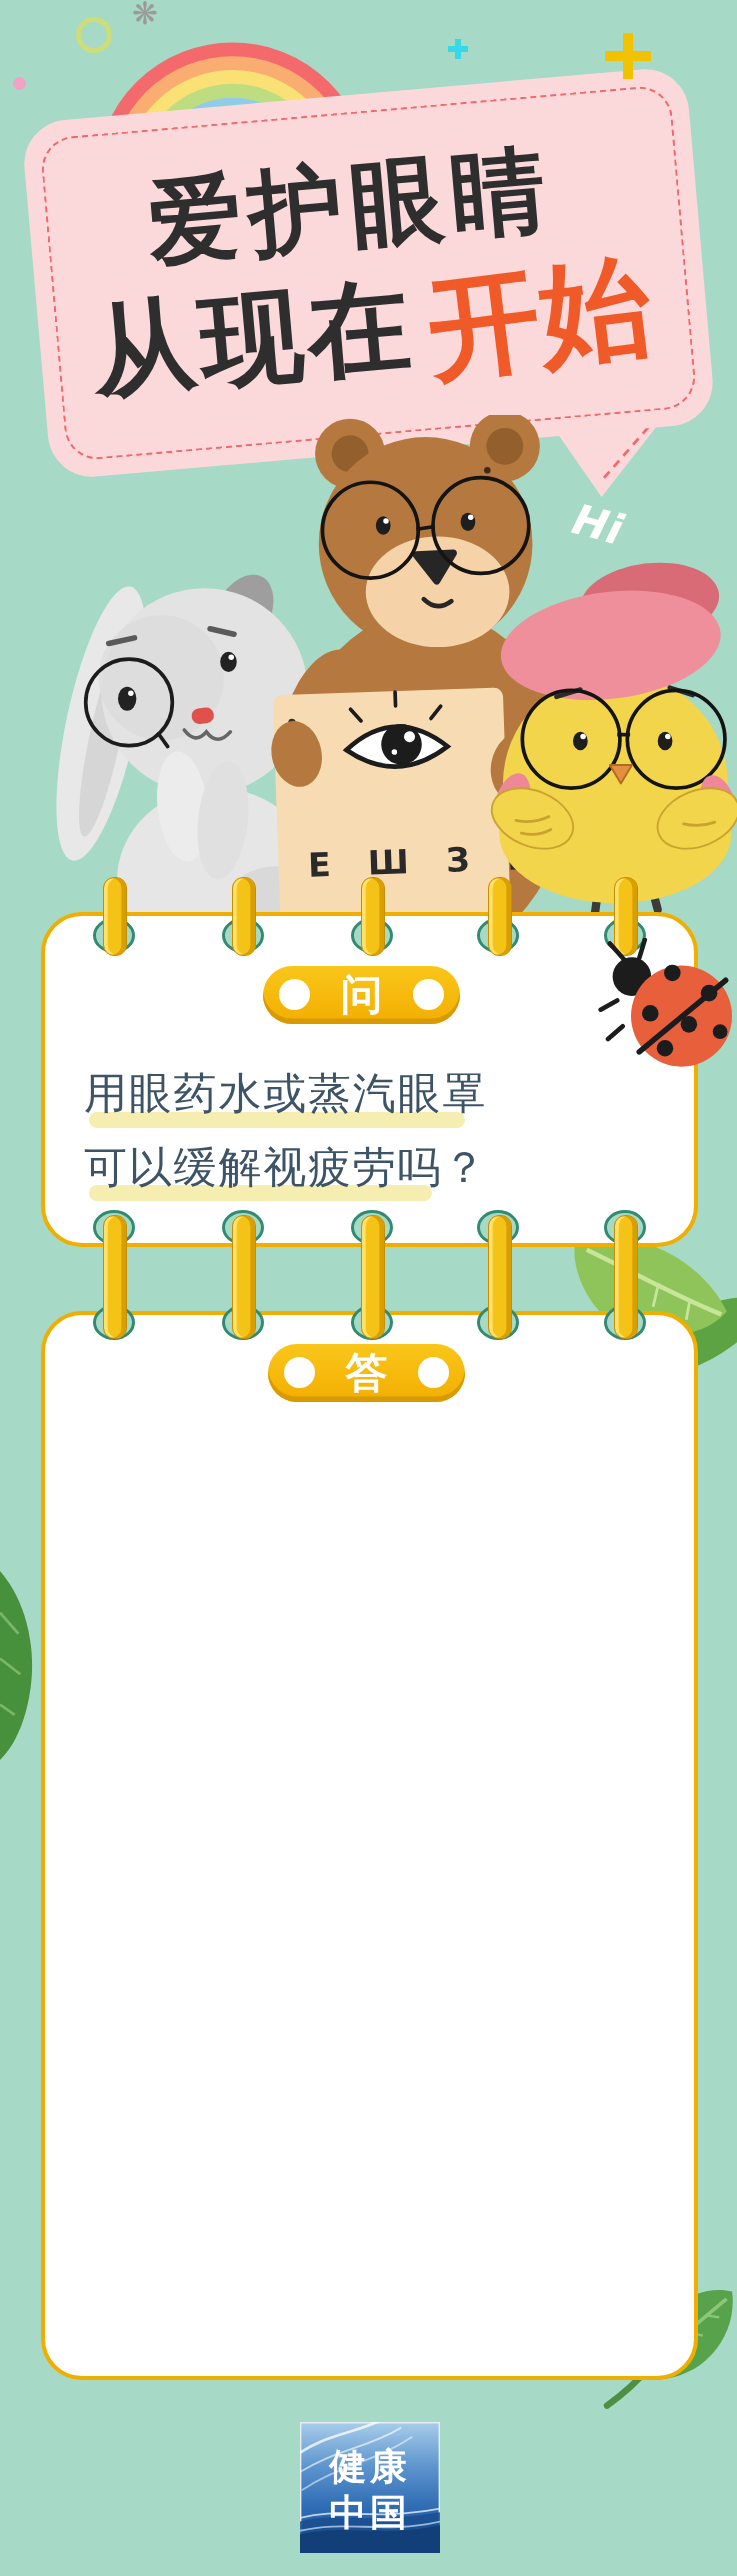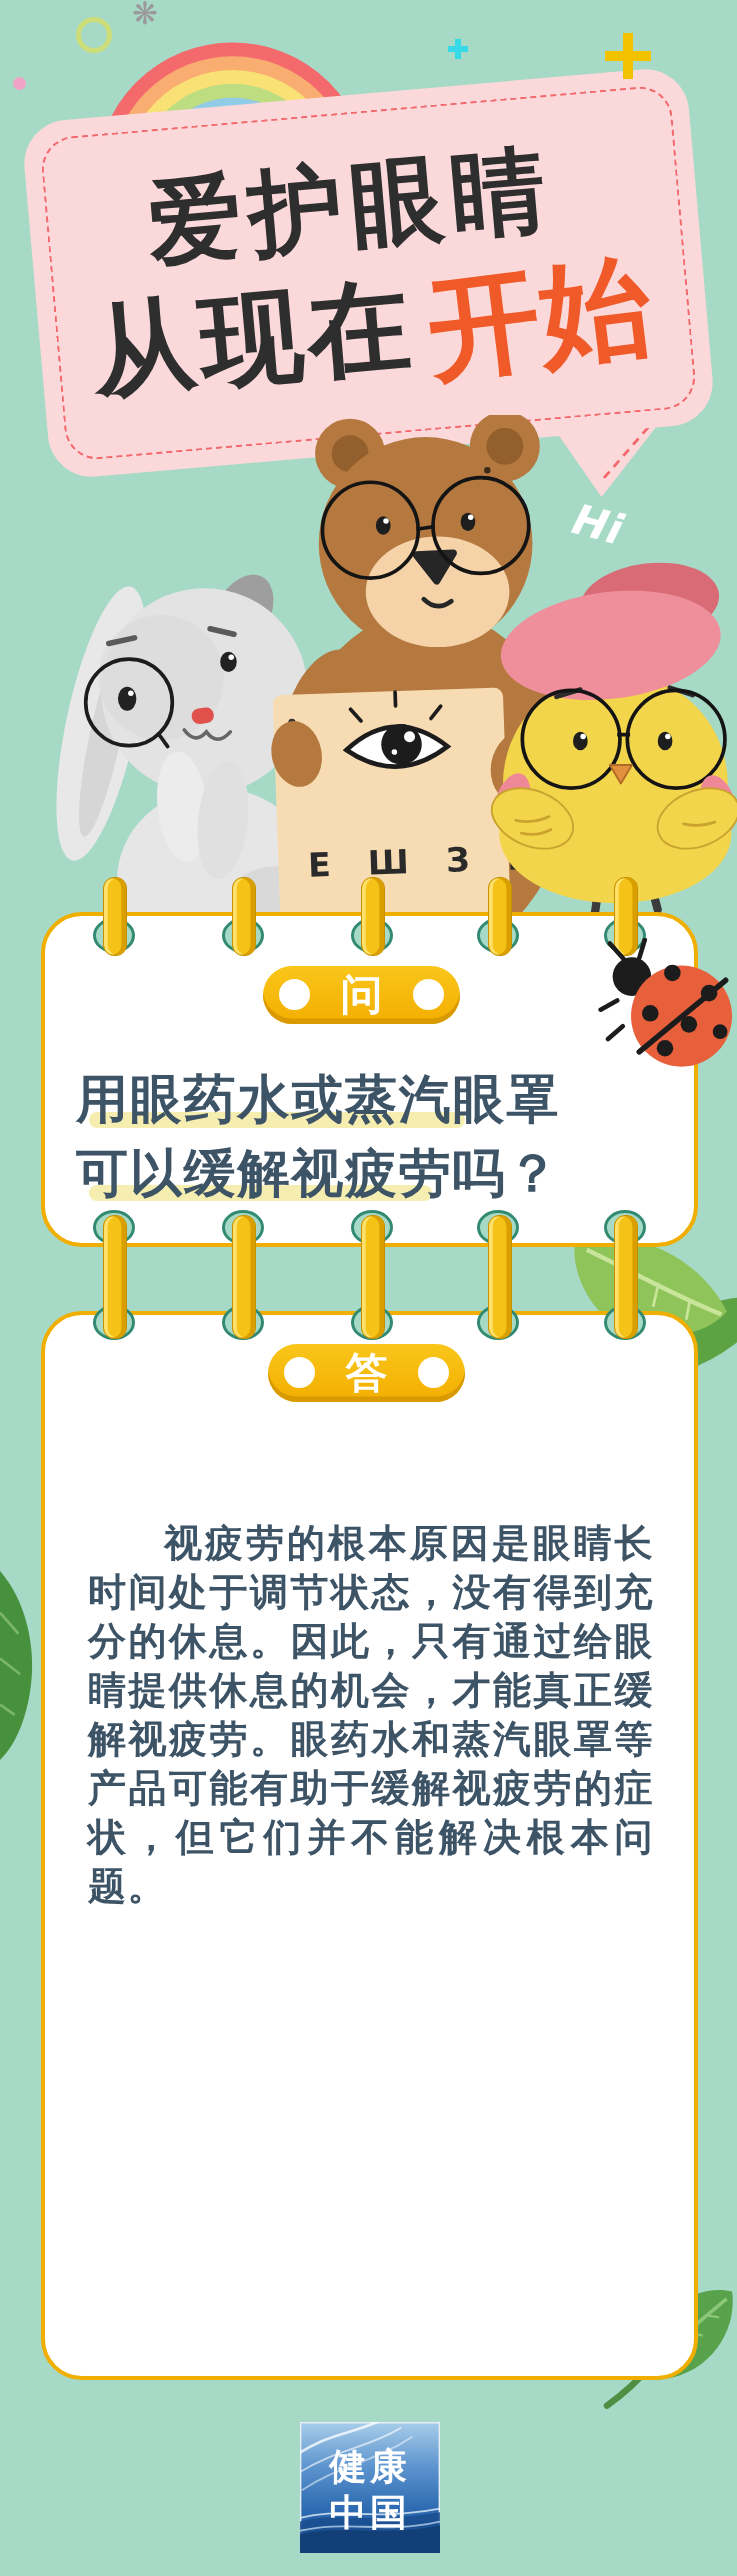--- a/index.html
+++ b/index.html
@@ -55,21 +55,21 @@
   .badge{position:absolute;width:197px;height:58px;border-radius:29.5px;z-index:5;
          background:linear-gradient(180deg,#f9c61a,#f3ae00);
          box-shadow:inset 0 -5.5px 0 #d89a00;display:flex;align-items:center;justify-content:center;}
   .badge .b-hole{position:absolute;top:13px;width:31px;height:31px;border-radius:50%;background:#ffffff;}
   .badge .b-hole.left{left:15.7px;}
   .badge .b-hole.right{right:15.7px;}
   .badge .b-label{font-size:42px;font-weight:bold;color:#ffffff;line-height:1;}
   .q-badge{left:263px;top:966px;}
   .a-badge{left:268px;top:1344px;}
 
-  .q-line{position:absolute;left:76px;font-size:52px;font-weight:bold;color:#3d5366;
+  .q-line{position:absolute;left:84px;font-size:43px;font-weight:normal;color:#3d5366;
           letter-spacing:1.8px;z-index:6;white-space:nowrap;}
   .q-line1{top:1065px;}
   .q-line2{top:1139px;}
   .q-underline{position:absolute;left:89px;height:15.7px;background:#f6edb0;border-radius:8.3px;z-index:5;}
   .q-underline1{top:1112px;width:376px;}
   .q-underline2{top:1185px;width:343px;}
 
   .a-text{position:absolute;left:88px;top:1519px;width:566px;z-index:6;}
   .a-text p{margin:0;font-size:38px;line-height:49px;letter-spacing:1.4px;text-align:justify;
             text-indent:2em;color:#3d5366;font-weight:bold;}
@@ -296,21 +296,20 @@
   <div class="ringbar ring-mid" style="left:488px;"></div>
   <div class="ringbar ring-mid" style="left:614px;"></div>
 
   <div class="badge a-badge">
     <span class="b-hole left"></span>
     <span class="b-label">答</span>
     <span class="b-hole right"></span>
   </div>
 
   <div class="a-text">
-    <p>视疲劳的根本原因是眼睛长时间处于调节状态，没有得到充分的休息。因此，只有通过给眼睛提供休息的机会，才能真正缓解视疲劳。眼药水和蒸汽眼罩等产品可能有助于缓解视疲劳的症状，但它们并不能解决根本问题。</p>
   </div>
 
   <svg class="abs leaf" style="left:0;top:1571px;" width="35" height="189" viewBox="0 0 38 205">
     <path d="M0,0 C 28,32 38,80 34,120 C 30,160 16,190 0,205 Z" fill="#47903c"></path>
     <path d="M0,45 L20,68 M0,95 L22,112 M0,145 L16,156" stroke="#7ab56a" stroke-width="3" fill="none"></path>
   </svg>
 
   <svg class="abs leaf" style="left:579px;top:2275px;" width="159" height="138" viewBox="0 0 172 150">
     <path d="M30,142 Q58,122 78,98" stroke="#4e8f43" stroke-width="7" fill="none" stroke-linecap="round"></path>
     <path d="M62,98 C 70,40 130,8 166,18 C 172,62 140,112 82,114 C 70,112 62,106 62,98 Z" fill="#57a24b"></path>

